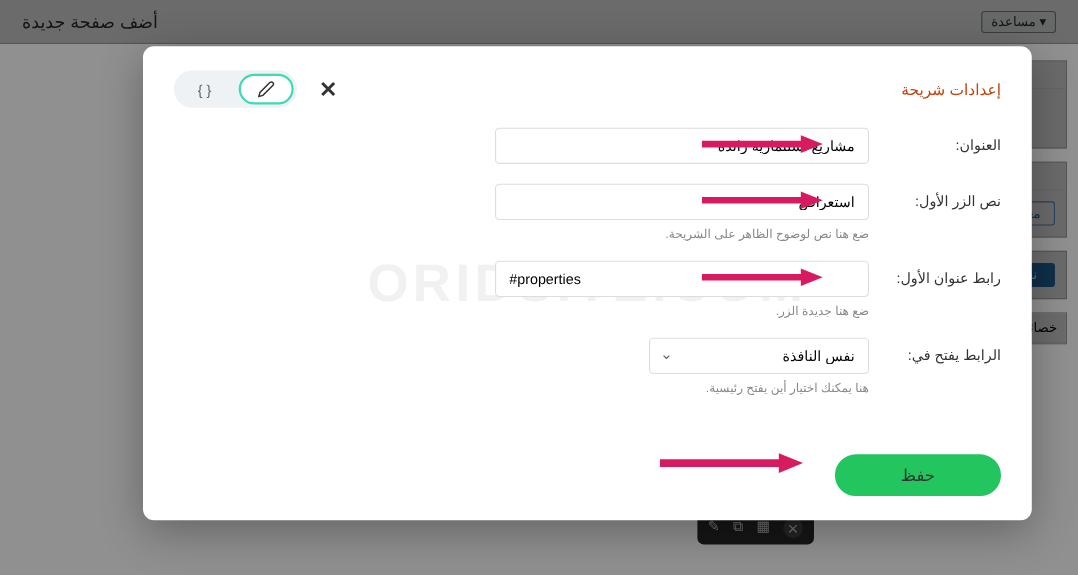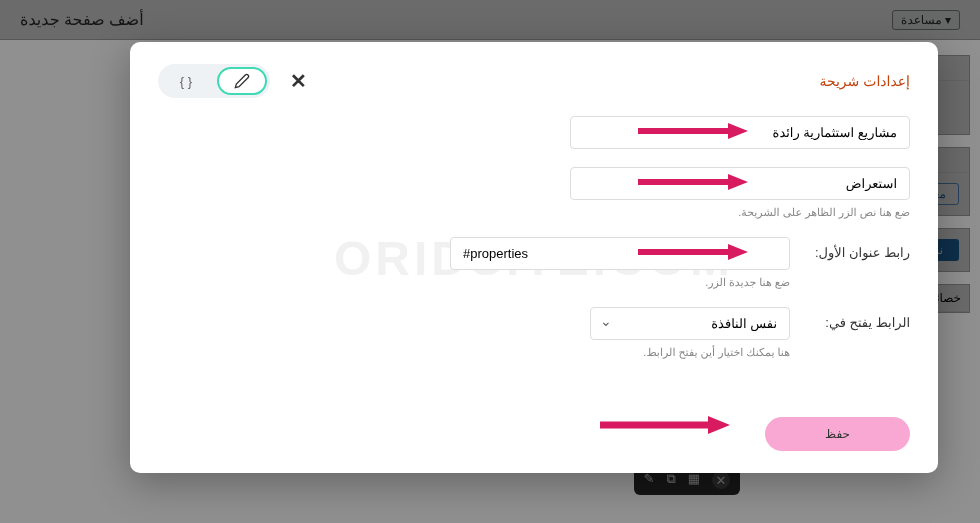--- a/index.html
+++ b/index.html
@@ -42,21 +42,21 @@
 .form-input.ltr { direction: ltr; text-align: left; }
 .form-select { width: 100%; max-width: 200px; padding: 8px 12px; border: 1px solid #ddd; border-radius: 4px; font-size: 13px; font-family: inherit; background: #fff; appearance: none; position: relative; }
 .select-wrap { position: relative; max-width: 200px; }
 .select-wrap::after { content: "⌄"; position: absolute; left: 10px; top: 6px; font-size: 14px; color: #666; pointer-events: none; }
 .form-hint { font-size: 11px; color: #888; margin-top: 6px; }
 
 .arrow-annot { position: absolute; left: 360px; top: 4px; width: 110px; height: 22px; pointer-events: none; direction: ltr; }
 .arrow-annot svg { width: 100%; height: 100%; }
 
 .modal-footer { display: flex; justify-content: flex-start; align-items: center; padding-top: 10px; position: relative; }
-.save-btn { background: #f9a8d4; color: #333; border: none; padding: 10px 60px; border-radius: 20px; font-size: 12px; cursor: pointer; font-family: inherit; }
+.save-btn { background: #22c55e; color: #333; border: none; padding: 10px 60px; border-radius: 20px; font-size: 15px; cursor: pointer; font-family: inherit; }
 .footer-arrow { position: absolute; right: 180px; top: 6px; width: 130px; height: 24px; direction: ltr; }
 
 .watermark { position: absolute; top: 50%; left: 50%; transform: translate(-50%,-50%); font-size: 48px; font-weight: bold; color: rgba(200,200,200,0.25); letter-spacing: 4px; pointer-events: none; z-index: 0; }
 </style>
 </head>
 <body>
 
 <div class="bg-layer">
   <div class="bg-header">
     <div class="btns">
@@ -117,35 +117,37 @@
             </svg>
         </div>
       </div>
       <span class="close-icon">✕</span>
     </div>
   </div>
 
   <div class="form-body">
 
     <div class="form-row">
+      <div class="form-label">العنوان:</div>
       <div class="form-field">
         <input class="form-input" type="text" value="مشاريع استثمارية رائدة" style="">
       </div>
       <div class="arrow-annot">
         <svg viewBox="0 0 110 22">
             <line x1="0" y1="11" x2="95" y2="11" stroke="#d81b60" stroke-width="6"></line>
             <polygon points="110,11 90,3 90,19" fill="#d81b60"></polygon>
           </svg>
       </div>
     </div>
 
     <div class="form-row">
+      <div class="form-label">نص الزر الأول:</div>
       <div class="form-field">
         <input class="form-input" type="text" value="استعراض" style="">
-        <div class="form-hint">ضع هنا نص الزر الظاهر على الشريحة.</div>
+        <div class="form-hint">ضع هنا نص لوضوح الظاهر على الشريحة.</div>
       </div>
       <div class="arrow-annot">
         <svg viewBox="0 0 110 22">
             <line x1="0" y1="11" x2="95" y2="11" stroke="#d81b60" stroke-width="6"></line>
             <polygon points="110,11 90,3 90,19" fill="#d81b60"></polygon>
           </svg>
       </div>
     </div>
 
     <div class="form-row">
@@ -163,21 +165,21 @@
     </div>
 
     <div class="form-row">
       <div class="form-label">الرابط يفتح في:</div>
       <div class="form-field">
         <div class="select-wrap">
           <select class="form-select">
             <option>نفس النافذة</option>
           </select>
         </div>
-        <div class="form-hint">هنا يمكنك اختيار أين يفتح الرابط.</div>
+        <div class="form-hint">هنا يمكنك اختيار أين يفتح رئيسية.</div>
       </div>
     </div>
 
   </div>
 
   <div class="modal-footer">
     <button class="save-btn">حفظ</button>
     <div class="footer-arrow">
       <svg viewBox="0 0 130 24">
           <line x1="0" y1="12" x2="112" y2="12" stroke="#d81b60" stroke-width="7"></line>

